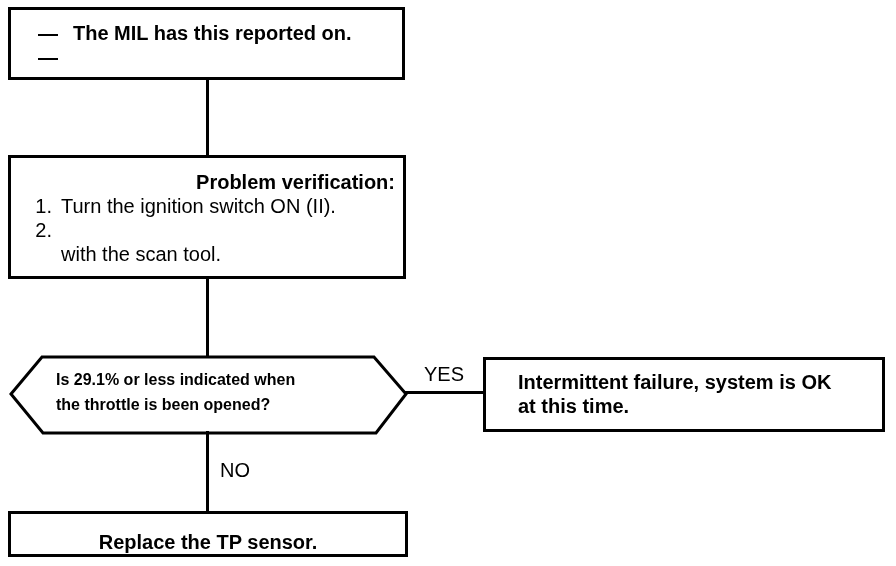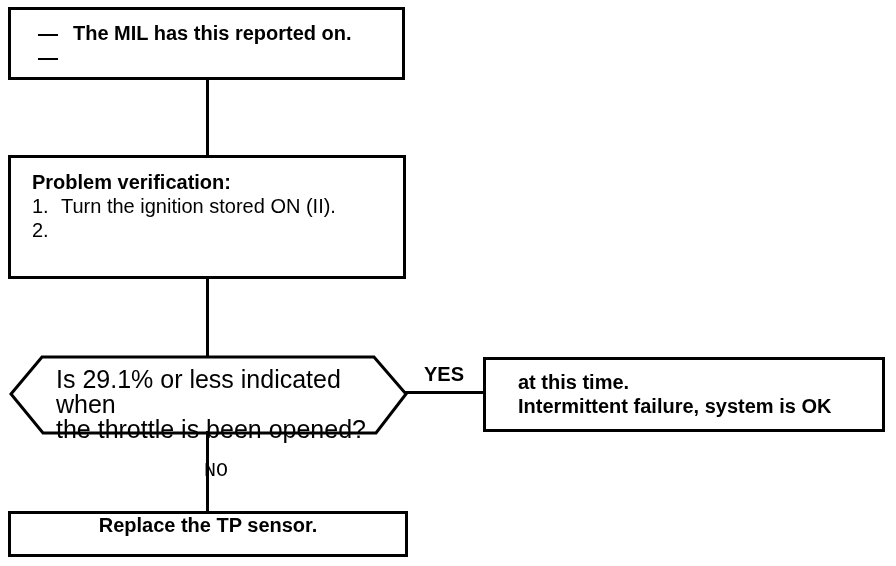--- a/index.html
+++ b/index.html
@@ -21,53 +21,52 @@
   .start-box {
     left: 8px; top: 7px; width: 397px; height: 73px;
     padding: 11px 8px 0 27px;
     font-weight: bold; font-size: 20px; line-height: 24px;
   }
   .dash-line { display: flex; }
   .dash { width: 24px; margin-right: 11px; flex: 0 0 auto; }
   .verify-box {
     left: 8px; top: 155px; width: 398px; height: 124px;
     padding: 12px 8px 0 21px;
-    font-size: 20px; line-height: 24px;
+    font-size: 20px; line-height: 24px; text-align: right;
   }
   .verify-title { font-weight: bold; }
   .step-row { display: flex; }
   .step-num { width: 20px; margin-right: 9px; flex: 0 0 auto; }
   .spread { letter-spacing: 1.6px; word-spacing: 6px; }
   .vline { position: absolute; width: 3px; background: #000000; }
   .vline-1 { left: 206px; top: 79px; height: 77px; }
   .vline-2 { left: 206px; top: 278px; height: 79px; }
   .vline-3 { left: 206px; top: 431px; height: 81px; }
   .hline-yes { position: absolute; left: 404px; top: 391px; width: 80px; height: 3px; background: #000000; }
   .hex-svg { position: absolute; left: 8px; top: 355px; width: 400px; height: 80px; }
   .hex-text {
     position: absolute; left: 56px; top: 367px; width: 330px;
-    font-size: 25px; line-height: 25px;
+    font-size: 16px; line-height: 25px; font-weight: bold;
   }
   .yes-label {
     position: absolute; left: 404px; top: 363px; width: 80px;
-    text-align: center; font-weight: bold; font-size: 20px;
+    text-align: center; font-weight: normal; font-size: 20px;
   }
   .no-label {
-    position: absolute; left: 204px; top: 459px;
+    position: absolute; left: 220px; top: 459px;
     font-size: 20px;
-    font-family: Liberation Mono, monospace;
   }
   .yes-box {
     left: 483px; top: 357px; width: 402px; height: 75px;
     padding: 10px 10px 0 32px;
     font-weight: bold; font-size: 20px; line-height: 24px;
   }
   .no-box {
     left: 8px; top: 511px; width: 400px; height: 46px;
-    display: flex; align-items: flex-start; justify-content: center;
+    display: flex; align-items: flex-end; justify-content: center;
     font-weight: bold; font-size: 20px;
   }
 </style>
 </head>
 <body>
 
 <div class="canvas">
 
   <div class="box start-box">
     <div class="dash-line">
@@ -78,45 +77,46 @@
       <span class="dash">—</span>
     </div>
   </div>
 
   <div class="vline vline-1"></div>
 
   <div class="box verify-box">
     <div class="verify-title">Problem verification:</div>
     <div class="step-row">
       <span class="step-num">1.</span>
-      <span>Turn the ignition stored ON (II).</span>
+      <span>Turn the ignition switch ON (II).</span>
     </div>
     <div class="step-row">
       <span class="step-num">2.</span>
     </div>
     <div class="step-row">
       <span class="step-num"></span>
+      <span>with the scan tool.</span>
     </div>
   </div>
 
   <div class="vline vline-2"></div>
 
   <svg class="hex-svg" viewBox="0 0 400 80">
     <polygon points="3,39 34,2 366,2 398,39 368,78 35,78" fill="#ffffff" stroke="#000000" stroke-width="3" stroke-linejoin="miter"></polygon>
   </svg>
   <div class="hex-text">
     <div>Is 29.1% or less indicated when</div>
     <div>the throttle is been opened?</div>
   </div>
 
   <div class="yes-label">YES</div>
   <div class="hline-yes"></div>
   <div class="box yes-box">
+    <div>Intermittent failure, system is OK</div>
     <div>at this time.</div>
-    <div>Intermittent failure, system is OK</div>
   </div>
 
   <div class="vline vline-3"></div>
   <div class="no-label">NO</div>
   <div class="box no-box">
     <span>Replace the TP sensor.</span>
   </div>
 
 </div>
 

